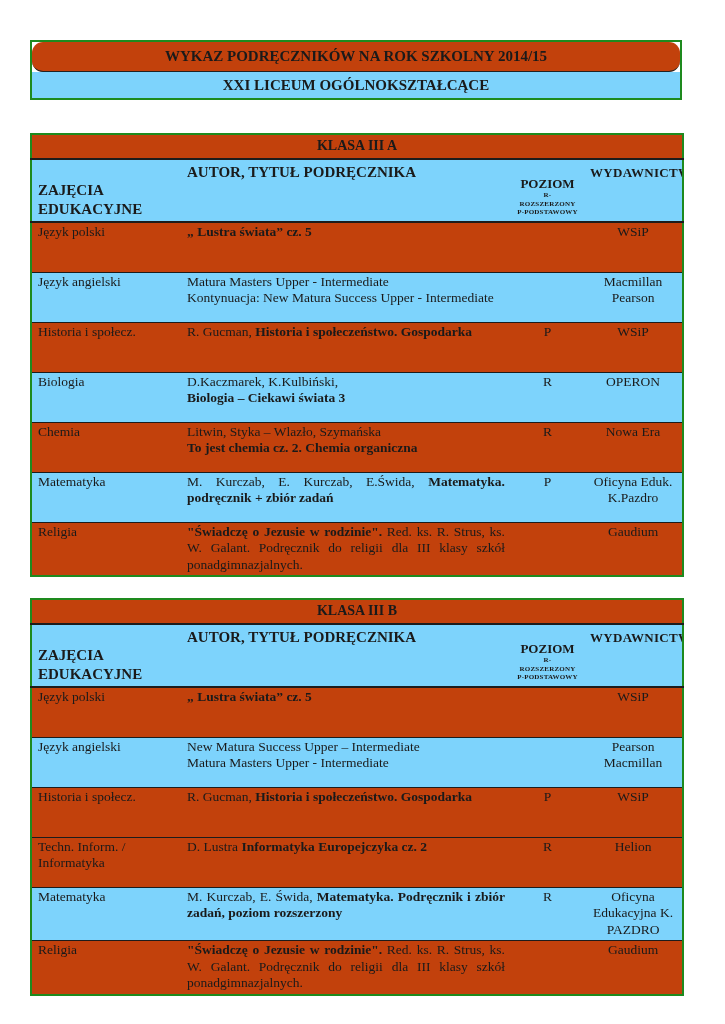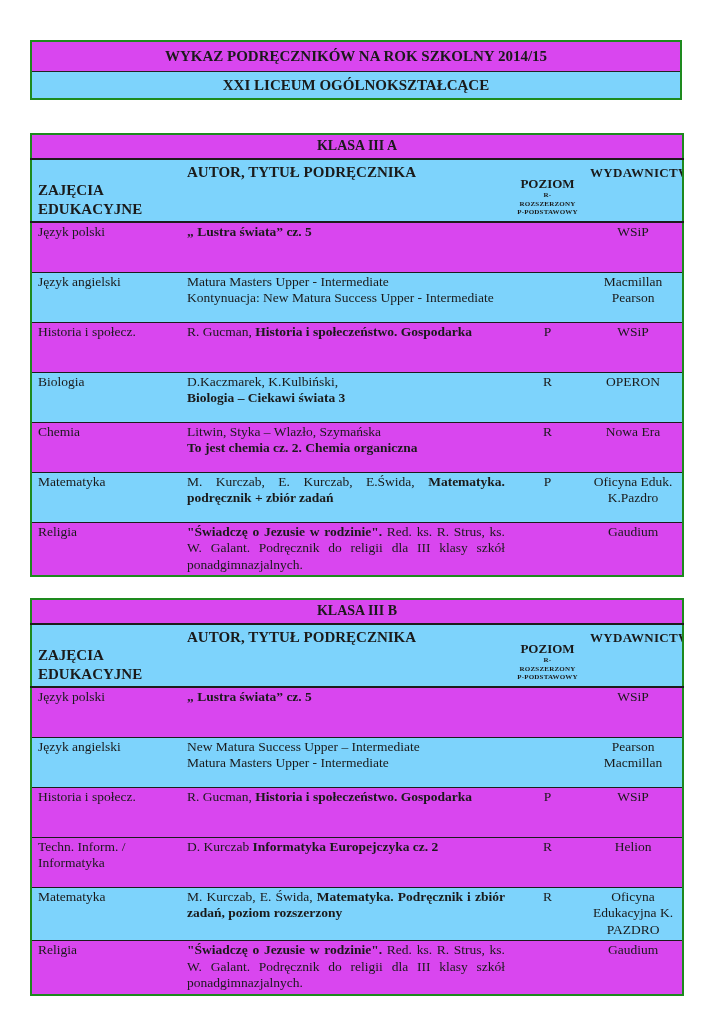--- a/index.html
+++ b/index.html
@@ -5,21 +5,21 @@
   html,body{margin:0;padding:0;background:#ffffff;}
   .page{
     position:relative;
     width:725px;height:1024px;
     background:#ffffff;
     box-sizing:border-box;
     padding:40px 43px 0 30px;
     font-family:"Liberation Serif", serif;
     color:#1a1a1a;
   }
-  .gray{background:#d946ef;}
+  .gray{background:#c2410c;border-radius:11px;}
   .yellow{background:#7dd3fc;}
 
   
   .topbox{
     border:2px solid #1e8a1e;
     width:652px;box-sizing:border-box;
     margin-bottom:33px;
   }
   .topbox-row1{
     height:29px;line-height:29px;
@@ -199,21 +199,21 @@
 Macmillan</td>
         </tr>
         <tr class="gray">
           <td class="cell-subject">Historia i społecz.</td>
           <td class="cell-book"><span>R. Gucman, </span><span class="b">Historia i społeczeństwo. Gospodarka</span></td>
           <td class="cell-level">P</td>
           <td class="cell-pub">WSiP</td>
         </tr>
         <tr class="gray">
           <td class="cell-subject">Techn. Inform. / Informatyka</td>
-          <td class="cell-book"><span>D. Kurczab </span><span class="b">Informatyka Europejczyka cz. 2</span></td>
+          <td class="cell-book"><span>D. Lustra </span><span class="b">Informatyka Europejczyka cz. 2</span></td>
           <td class="cell-level">R</td>
           <td class="cell-pub">Helion</td>
         </tr>
         <tr class="yellow">
           <td class="cell-subject">Matematyka</td>
           <td class="cell-book"><span>M. Kurczab, E. Świda, </span><span class="b">Matematyka. Podręcznik i zbiór zadań, poziom rozszerzony</span></td>
           <td class="cell-level">R</td>
           <td class="cell-pub">Oficyna
 Edukacyjna K.
 PAZDRO</td>

